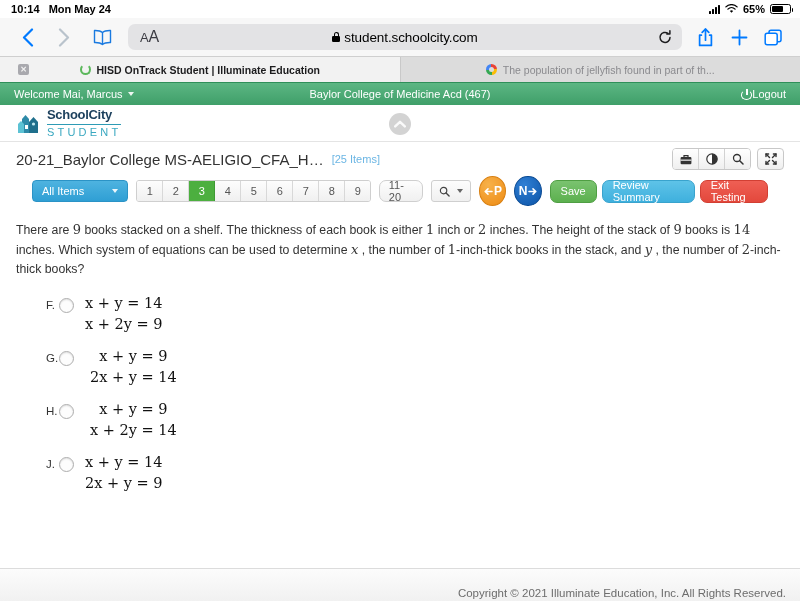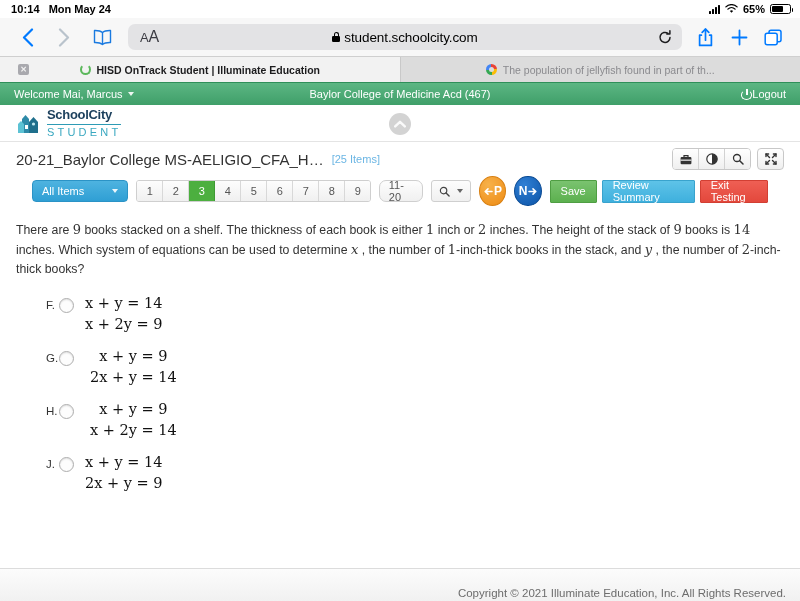--- a/index.html
+++ b/index.html
@@ -138,21 +138,21 @@
   }
   .searchsel{
     height:20px;display:flex;align-items:center;gap:7px;padding:0 7px;
     border:1px solid #cfcfcf;border-radius:3px;background:linear-gradient(#fdfdfd,#f0f0f0);
   }
   .circbtn{width:28px;height:28px;border-radius:50%;display:flex;align-items:center;justify-content:center;
     color:#fff;font-size:12px;font-weight:bold;gap:1px;}
   .circ-p{background:radial-gradient(circle at 35% 28%,#f7b14a,#ee8c14);border:1px solid #d87f10;}
   .circ-n{background:radial-gradient(circle at 35% 28%,#2f7fd4,#0d55a8);border:1px solid #0a4a93;}
   .actions{margin-left:auto;display:flex;gap:5px;}
-  .abtn{height:21px;border-radius:1px;font-size:11px;color:#fff;display:flex;align-items:center;padding:0 10px;}
+  .abtn{height:21px;border-radius:7px;font-size:11px;color:#fff;display:flex;align-items:center;padding:0 10px;}
   .a-save{background:linear-gradient(#7ac36f,#5cb04f);border:1px solid #4f9e43;}
   .a-review{background:linear-gradient(#5ec3e8,#3fb0dd);border:1px solid #39a3cd;}
   .a-exit{background:linear-gradient(#ef5f54,#e3483c);border:1px solid #d23f33;}
 
   
   .qbody{padding:14px 16px 0 16px;}
   .qtext{font-size:12.3px;color:#333;line-height:1.55;}
   .m{font-family:"DejaVu Serif",serif;font-size:13px;font-style:normal;}
   .mi{font-family:"DejaVu Serif",serif;font-size:13px;font-style:italic;}
   .choices{margin-top:16px;padding-left:30px;}

